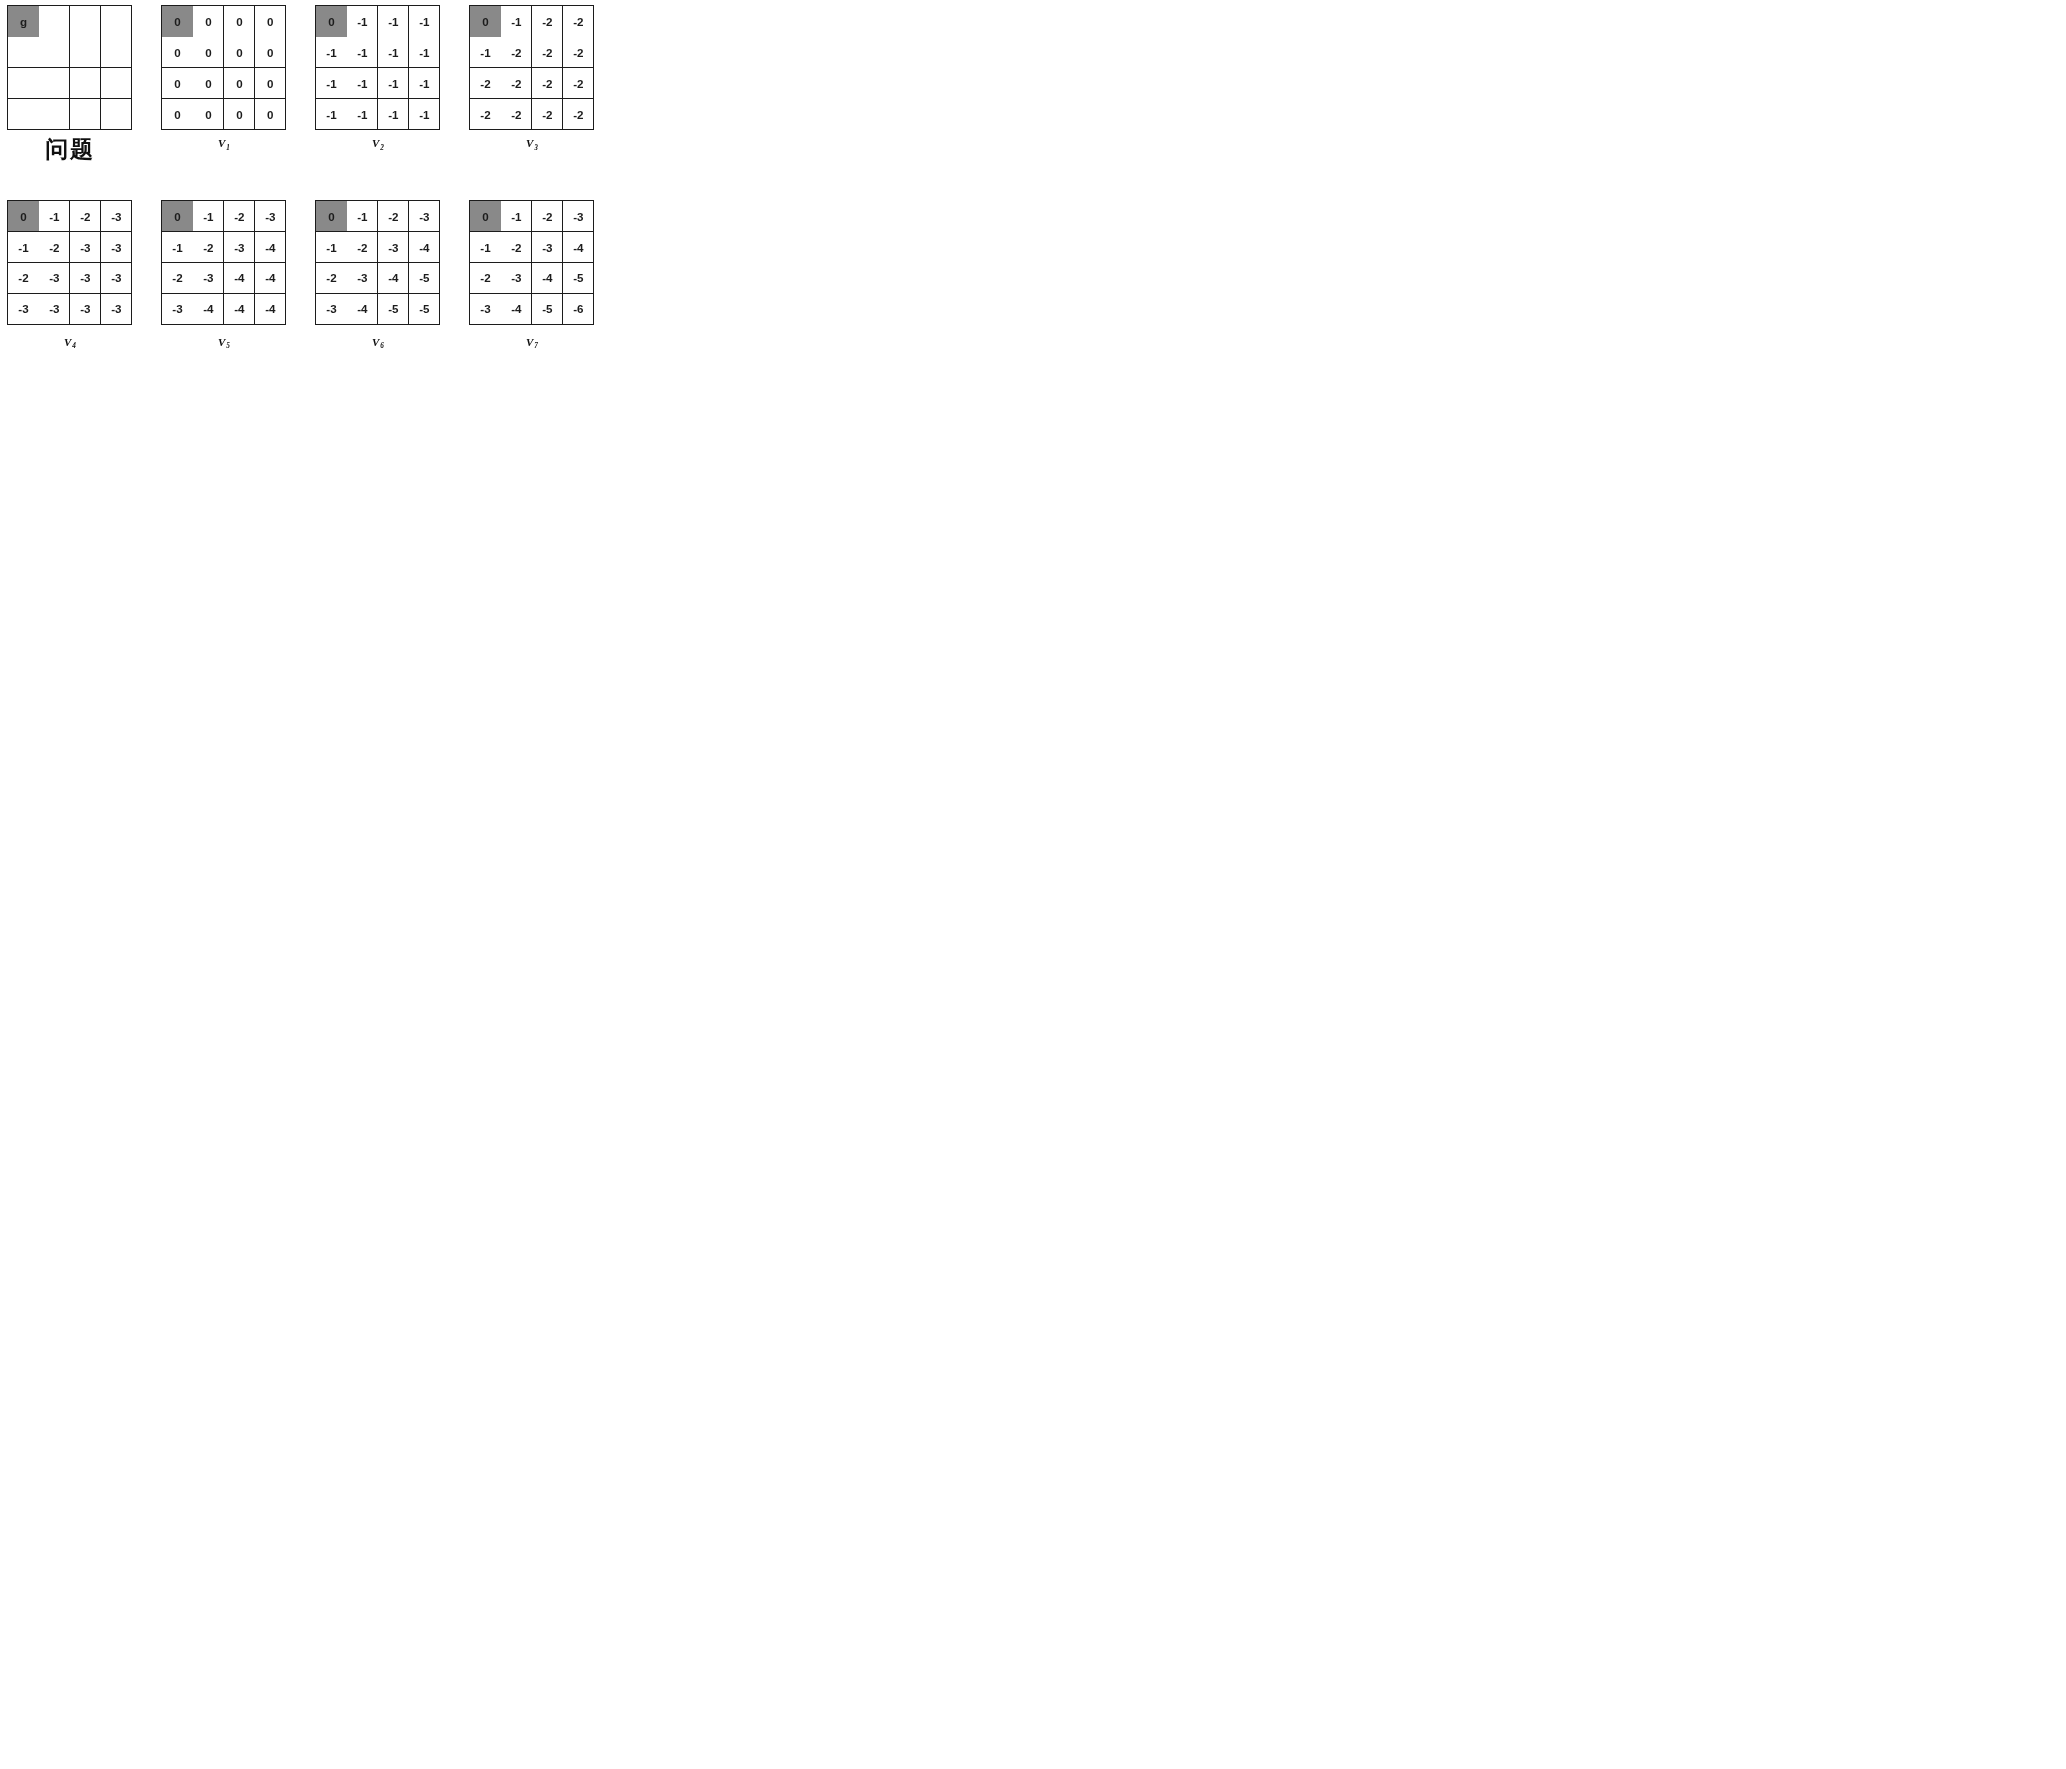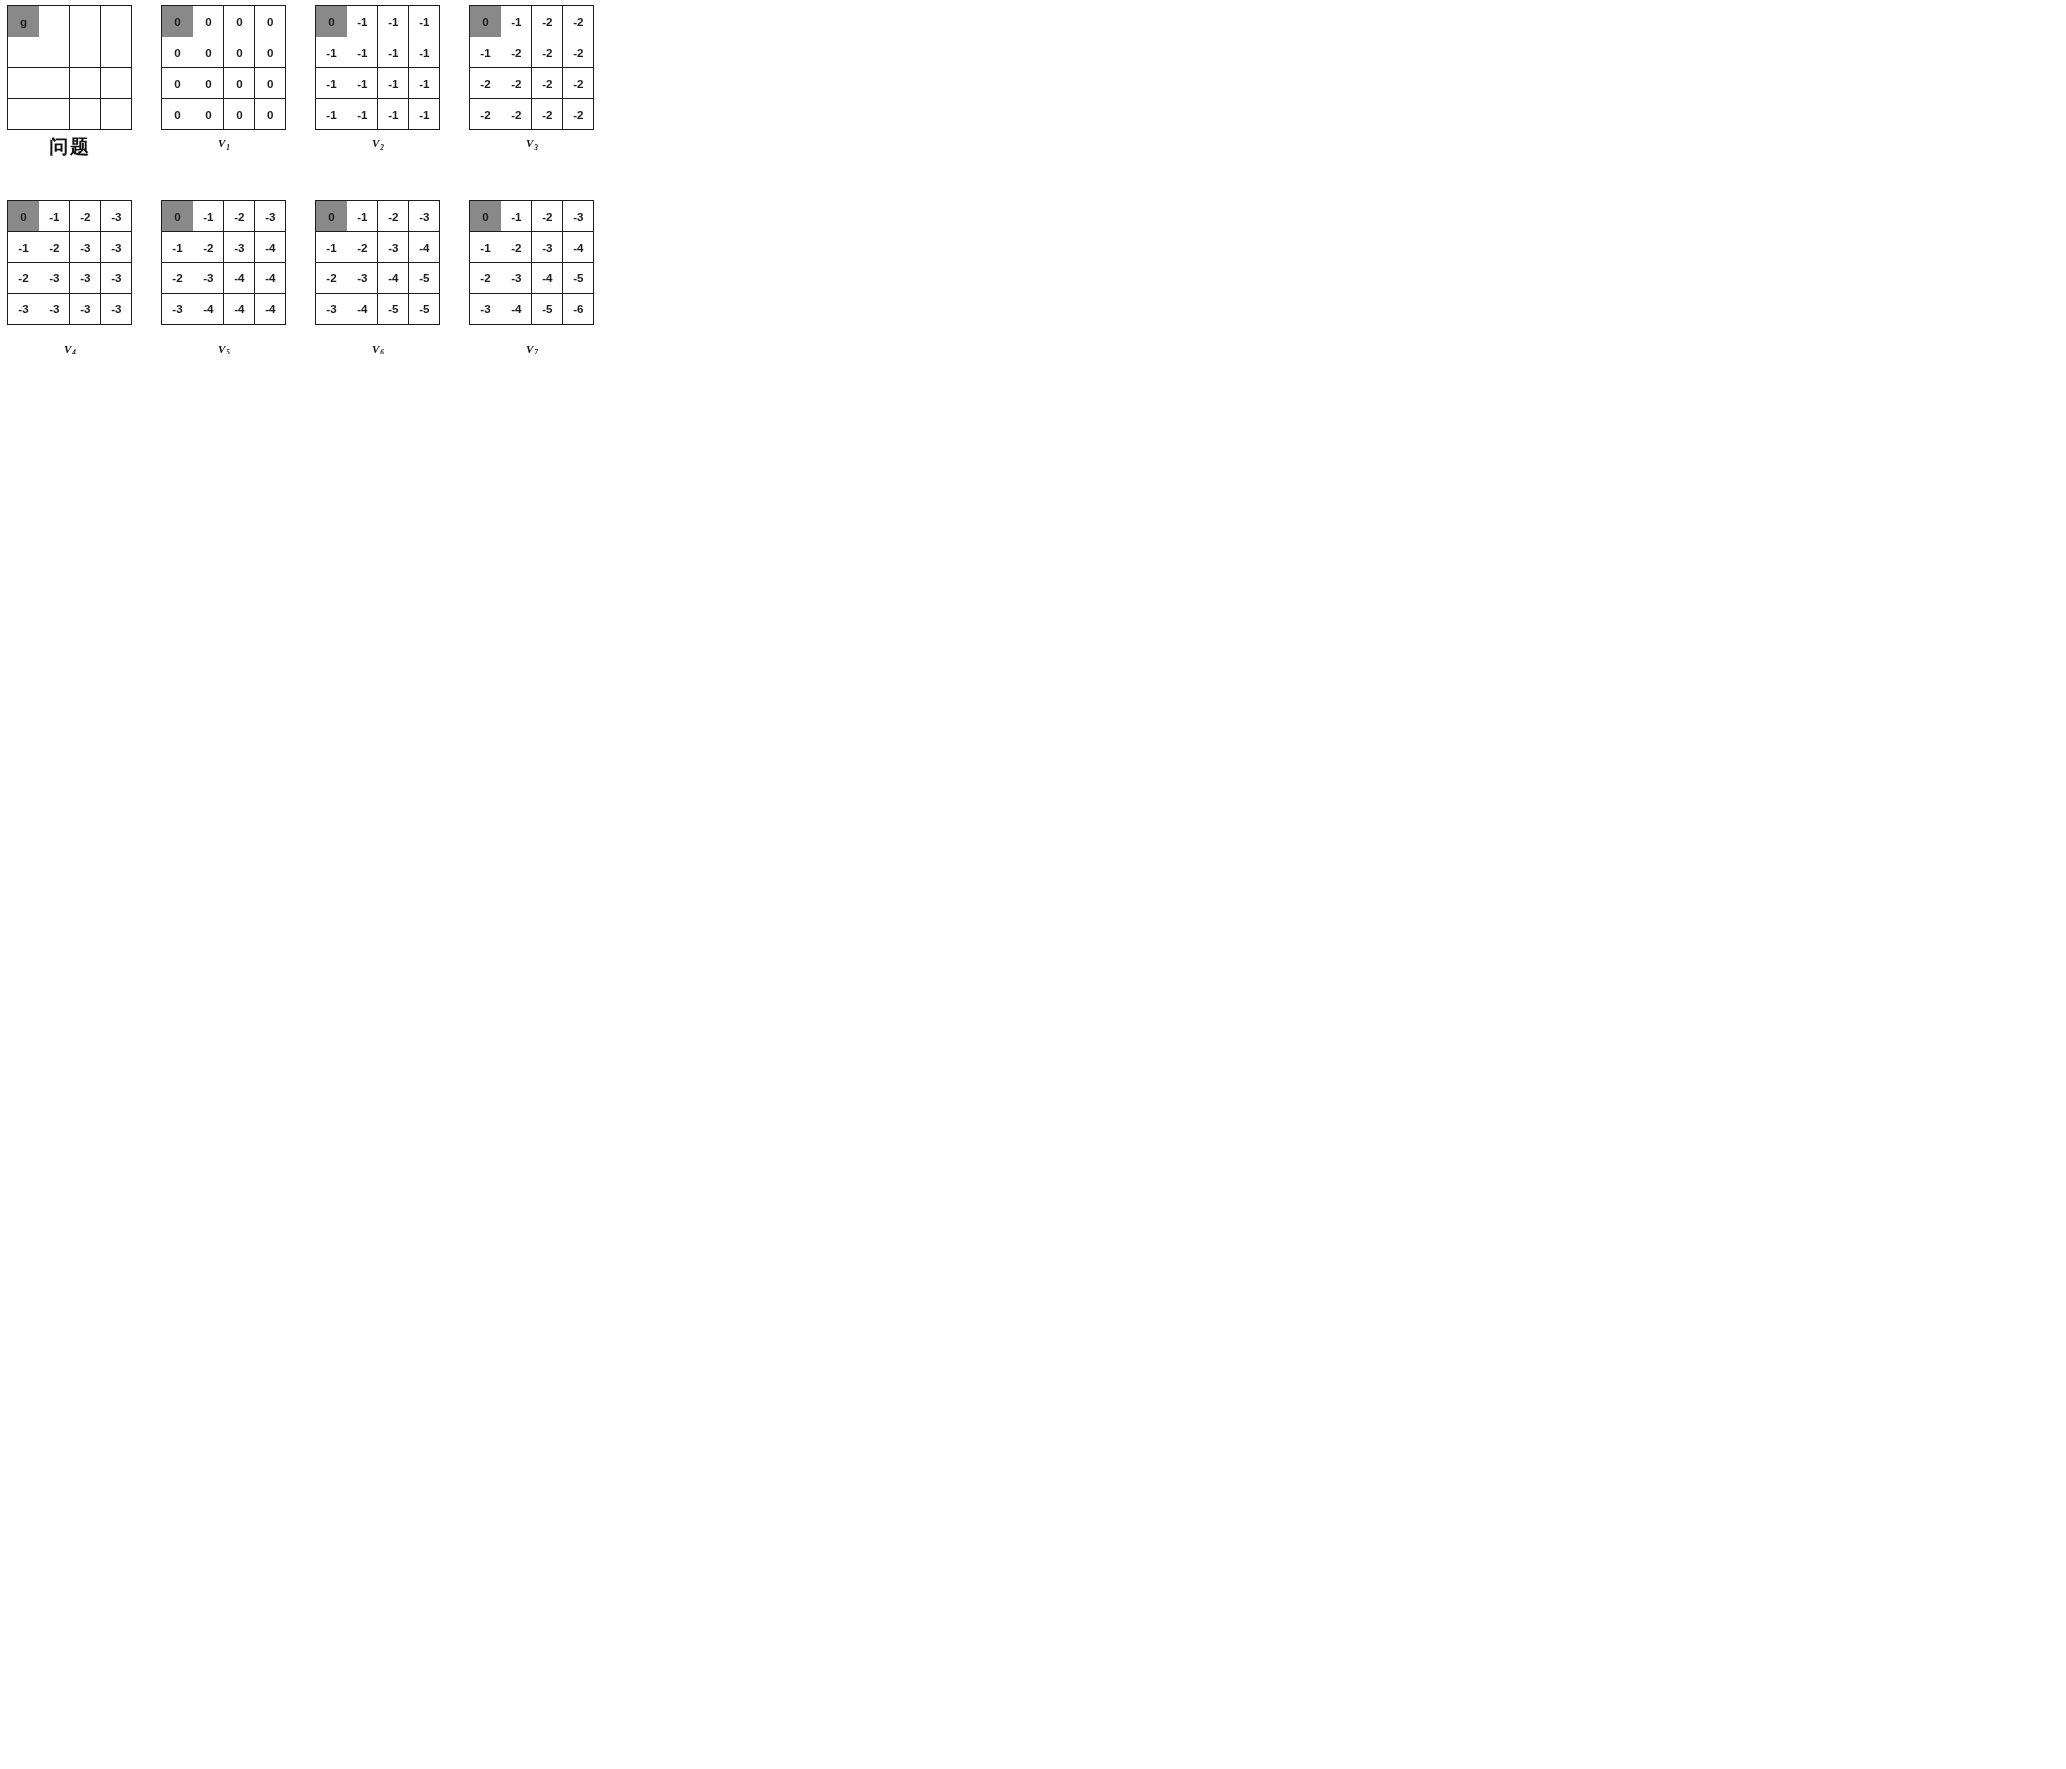--- a/index.html
+++ b/index.html
@@ -51,31 +51,31 @@
   .caption {
     margin-top: 7px;
     font-family: "Liberation Serif", serif;
     font-style: italic;
     font-weight: bold;
     font-size: 11px;
     line-height: 1.1;
     color: #101010;
     text-align: center;
   }
-  .row-2 .caption { margin-top: 18px; text-align: center; }
+  .row-2 .caption { margin-top: 11px; text-align: center; }
   .caption sub.cap-sub {
     font-size: 0.66em;
     vertical-align: baseline;
     position: relative;
     top: 0.34em;
     margin-left: 0.8px;
   }
   .caption.cjk {
     font-style: normal;
-    font-size: 19px;
+    font-size: 23px;
     letter-spacing: 1.7px;
   }
 </style>
 </head>
 <body>
 
 <div class="page" style="--line: #1c1c1c; --cell: #ffffff; --goal: #898989; --ink: #1c1c1c;">
   <div class="row row-1">
   <figure class="panel">
     <div class="grid">

